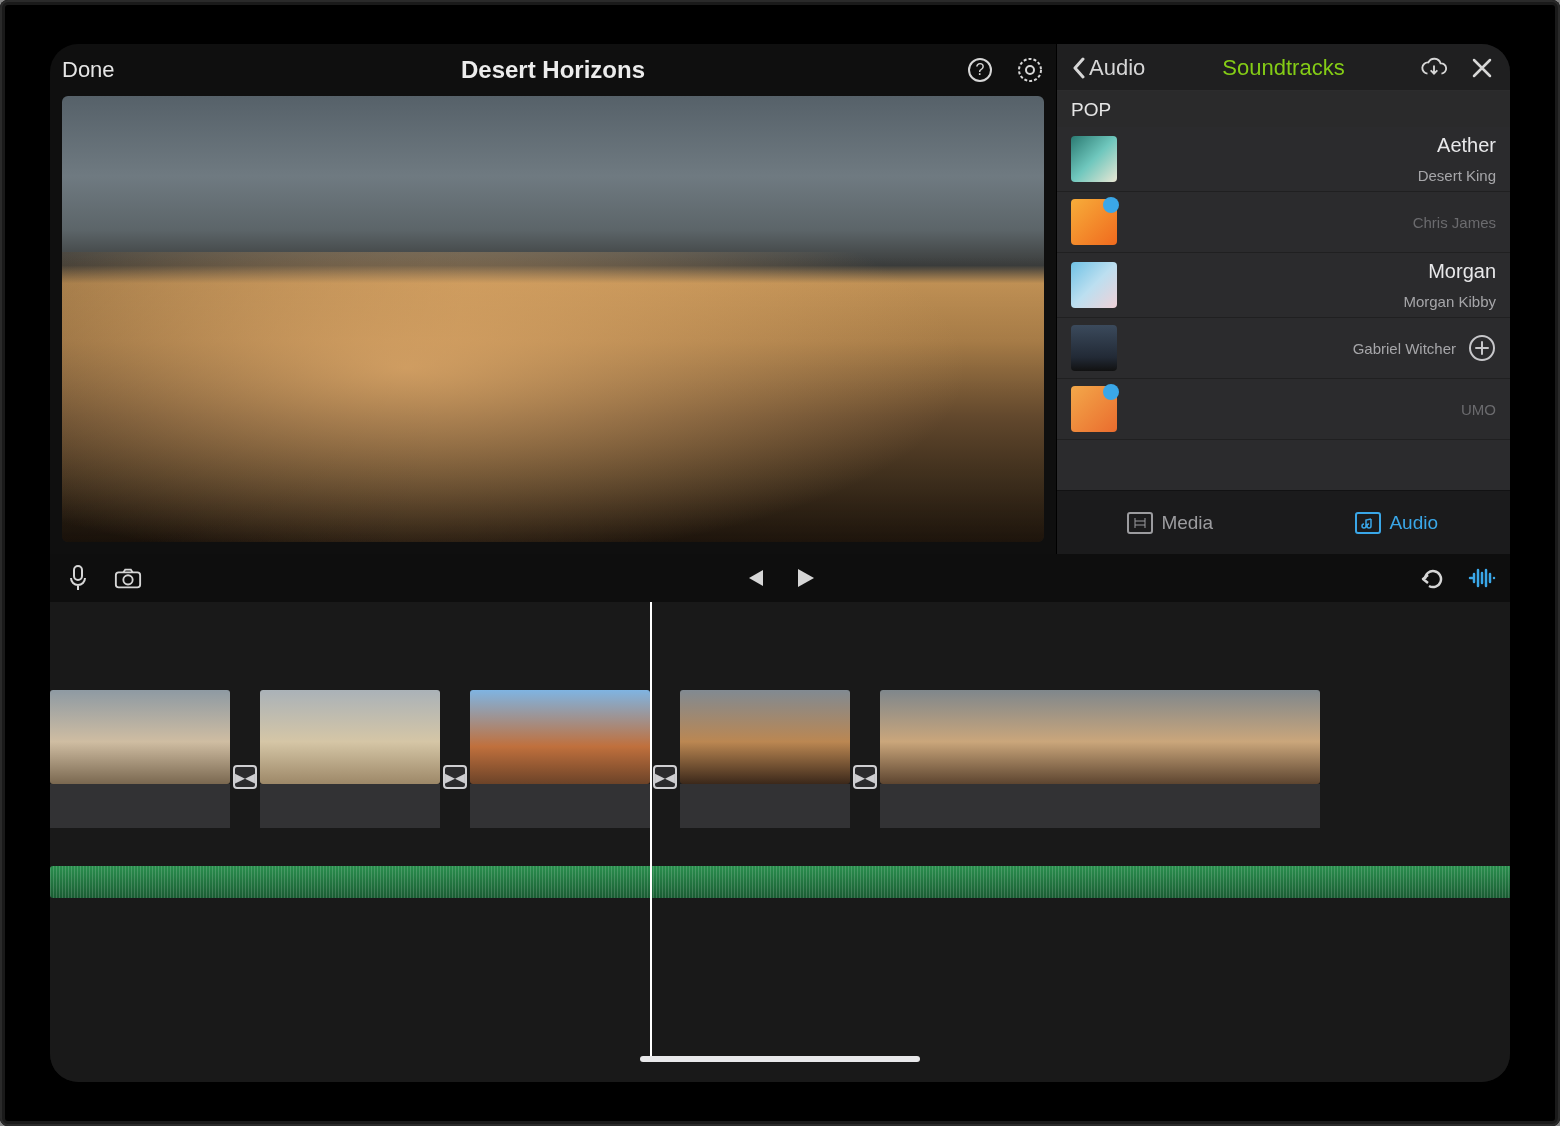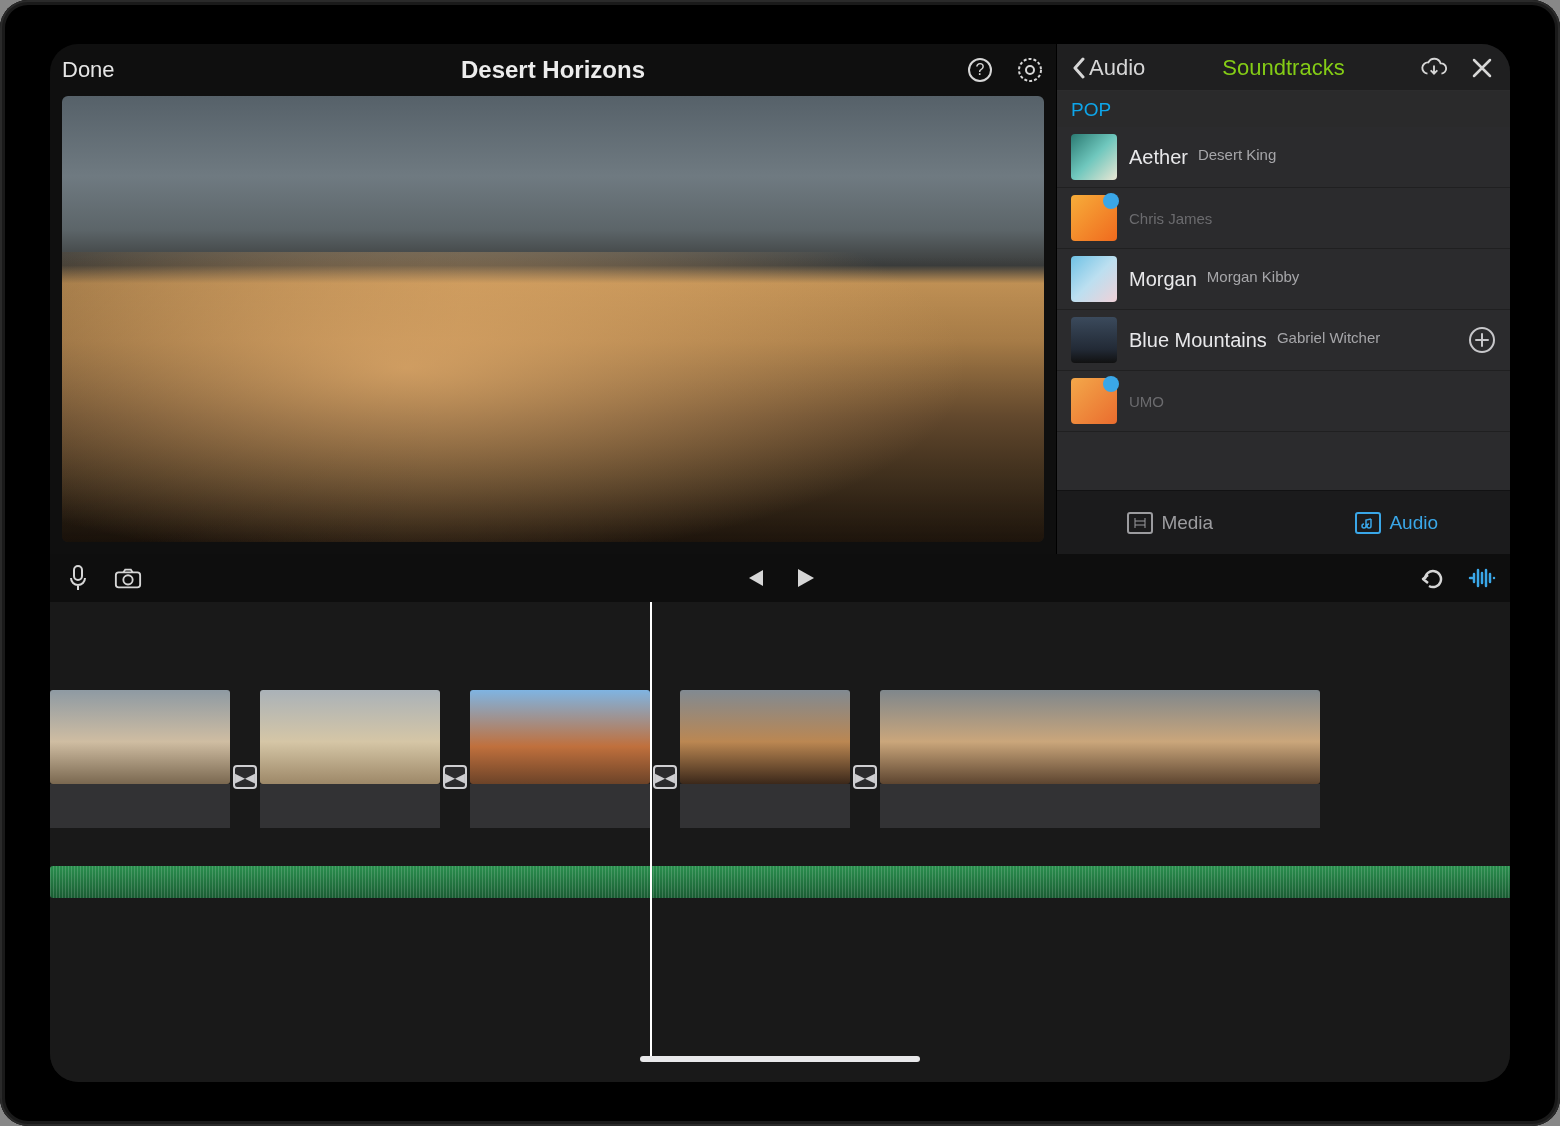--- a/index.html
+++ b/index.html
@@ -8,21 +8,21 @@
   font-family: -apple-system, "SF Pro Display", "Helvetica Neue", sans-serif;
   display: flex;
   justify-content: center;
   align-items: center;
   min-height: 100vh;
 }
 .device {
   width: 1560px;
   height: 1126px;
   background: #000;
-  border-radius: 28px;
+  border-radius: 8px;
   padding: 44px 50px;
   position: relative;
   box-shadow: inset 0 0 0 2px #2a2a2a, inset 0 0 0 5px #1a1a1a;
 }
 .screen {
   width: 100%;
   height: 100%;
   background: #0f0f0f;
   border-radius: 28px;
   overflow: hidden;
@@ -111,21 +111,21 @@
 }
 .side-title {
   position: absolute; left: 50%; transform: translateX(-50%);
   font-size: 22px; color: #84cc16; font-weight: 500;
 }
 .side-header-icons {
   margin-left: auto; display: flex; gap: 20px;
 }
 .cat-label {
   padding: 8px 14px 6px;
-  color: #0ea5e9;
+  color: #e5e5e5;
   font-size: 19px;
   background: #2a2a2b;
 }
 .track-list {
   flex: 1;
   overflow: hidden;
   background: #2b2b2d;
 }
 .track {
   display: flex;
@@ -147,21 +147,21 @@
   background:#3aa7e8;
 }
 .t0{background:linear-gradient(135deg,#2a7a72,#6fc7bd,#eae7d4);}
 .t1{background:linear-gradient(135deg,#f7ad3a,#f06a1e);}
 .t2{background:linear-gradient(135deg,#6fc2e5,#bcdff0,#f0d1d8);}
 .t3{background:linear-gradient(to bottom,#3b4a5c 0%,#222a36 70%,#111 100%);}
 .t4{background:linear-gradient(135deg,#f3a84a,#ea6c2e);}
 .t5{background:linear-gradient(135deg,#e57e6a,#e8a080);}
 .track-title { font-size: 20px; color: #e8e8ea; }
 .track-sub { font-size: 15px; color: #a6a6a9; }
-.track-meta { flex: 1; display: flex; flex-direction: row; gap: 10px;}
+.track-meta { flex: 1; display: flex; flex-direction: column; gap: 10px; align-items: flex-end;}
 .track-action { color: #c7c7ca; }
 .side-tabs {
   height: 64px;
   display: flex;
   border-top: 1px solid rgba(0,0,0,.3);
   background: #1b1b1c;
 }
 .side-tab {
   flex: 1;
   display: flex; align-items: center; justify-content: center; gap: 8px;
@@ -343,21 +343,20 @@
           <div class="track">
             <div class="thumb t2"></div>
             <div class="track-meta">
               <div class="track-title">Morgan</div>
               <div class="track-sub">Morgan Kibby</div>
             </div>
           </div>
           <div class="track">
             <div class="thumb t3"></div>
             <div class="track-meta">
-              <div class="track-title">Blue Mountains</div>
               <div class="track-sub">Gabriel Witcher</div>
             </div>
             <div class="track-action">
               <svg width="28" height="28" viewBox="0 0 28 28">
                   <circle cx="14" cy="14" r="12" fill="none" stroke="currentColor" stroke-width="2"></circle>
                   <path d="M14 8 v12 M8 14 h12" stroke="currentColor" stroke-width="2" stroke-linecap="round"></path>
                 </svg>
             </div>
           </div>
           <div class="track dim">

